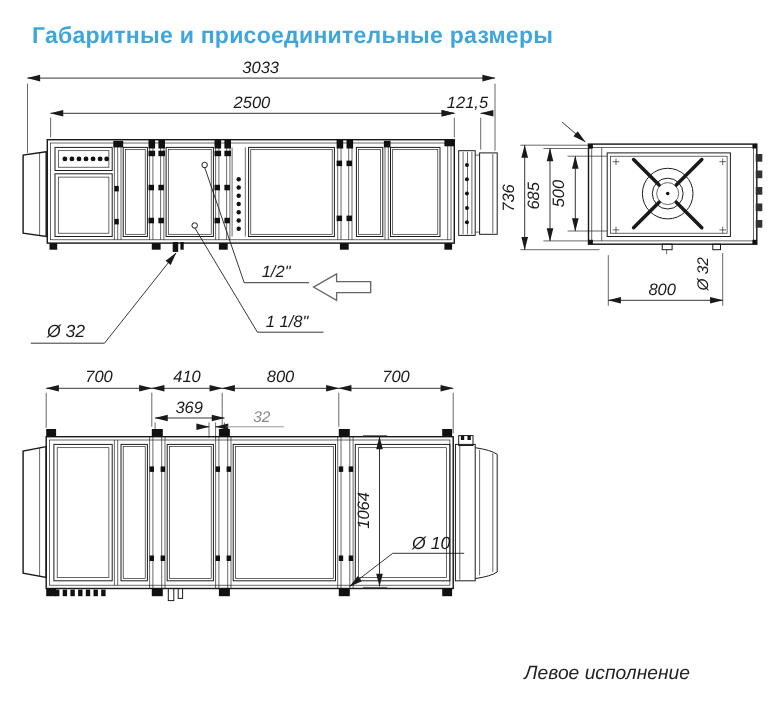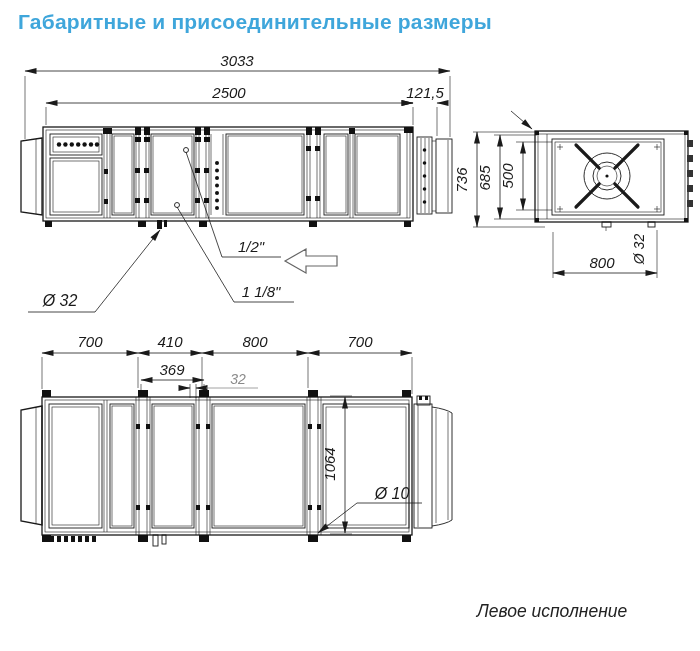--- a/index.html
+++ b/index.html
@@ -1,17 +1,17 @@
 <!DOCTYPE html>
 <html><head>
 <meta charset="utf-8">
 <style>
   html,body{margin:0;padding:0;background:#fff}
   .page{position:relative;width:700px;height:651px;background:#fff;font-family:"Liberation Sans",sans-serif;overflow:hidden}
-  .title{position:absolute;left:14px;top:6px;margin:4px;font-size:21px;font-weight:bold;color:#3fa6db;letter-spacing:.2px;font-family:"Liberation Sans",sans-serif}
+  .title{position:absolute;left:14px;top:6px;margin:15px;font-size:21px;font-weight:bold;color:#3fa6db;letter-spacing:.2px;font-family:"Liberation Sans",sans-serif}
   svg{position:absolute;left:0;top:0}
   .ln{stroke:#1a1a1a;stroke-width:1.3;fill:none}
   .lm{stroke:#1a1a1a;stroke-width:.9;fill:none}
   .lt{stroke:#1a1a1a;stroke-width:.6;fill:none}
   .dm{stroke:#1a1a1a;stroke-width:.8;fill:none}
   .gr{stroke:#8a8a8a;stroke-width:.8;fill:none}
   .bk{fill:#111;stroke:none}
   .tab{fill:#333;stroke:none}
   text{font-family:"Liberation Sans",sans-serif;font-style:italic;font-size:15px;fill:#1a1a1a;text-anchor:middle}
   .small{font-size:14px}

